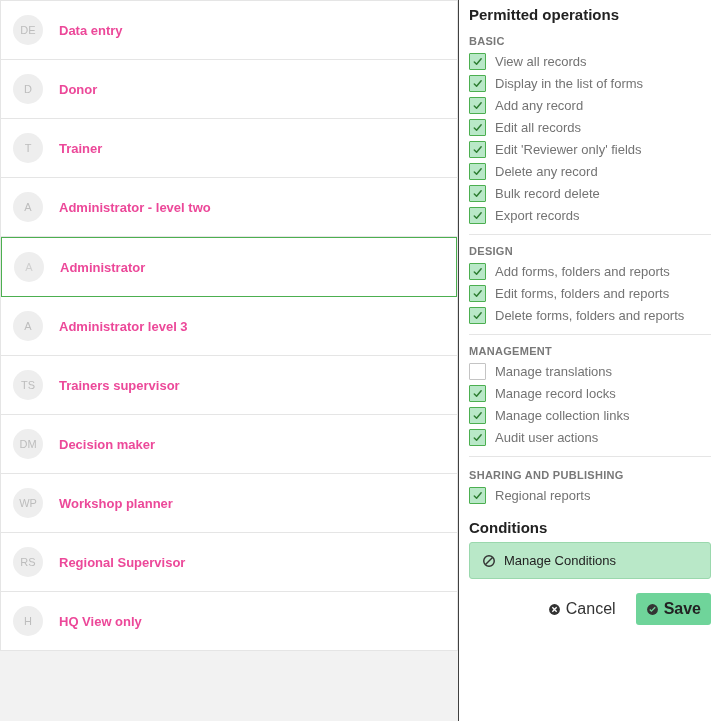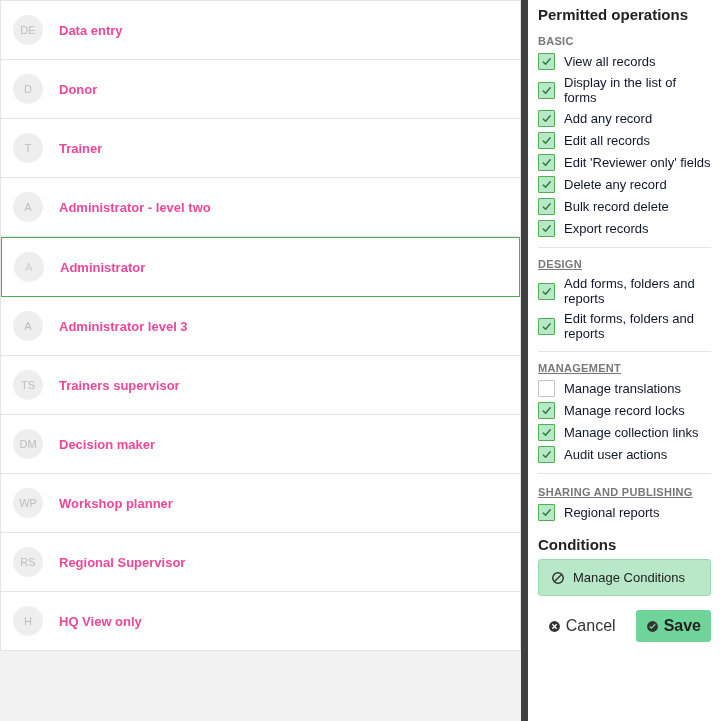--- a/index.html
+++ b/index.html
@@ -1,35 +1,35 @@
 <!DOCTYPE html>
 <html><head>
 <meta charset="utf-8">
 <style>
   * { box-sizing: border-box; margin: 0; padding: 0; }
   html, body { width: 721px; height: 721px; font-family: -apple-system, BlinkMacSystemFont, "Segoe UI", Arial, sans-serif; font-size: 13px; color: #333; background: #f2f2f2; overflow: hidden; }
   .container { display: flex; width: 100%; height: 100%; }
   .left-panel { flex: 1; padding: 0; overflow-y: auto; }
-  .right-panel { width: 200px; background: #fff; border-left: 7px solid #404040; padding: 0 10px 10px 10px; display: flex; flex-direction: column; overflow-y: auto; }
+  .right-panel { width: 263px; background: #fff; border-left: 1px solid #404040; padding: 0 10px 10px 10px; display: flex; flex-direction: column; overflow-y: auto; }
   .role-list { background: #fff; border: 1px solid #e5e5e5; }
   .role-item { display: flex; align-items: center; padding: 14px 12px; border-bottom: 1px solid #e5e5e5; cursor: pointer; }
   .role-item:last-child { border-bottom: none; }
   .role-item.selected { border: 1px solid #4caf50; background: #fff; }
   .avatar { width: 30px; height: 30px; border-radius: 50%; background: #eeeeee; display: flex; align-items: center; justify-content: center; font-size: 11px; font-weight: 500; color: #bdbdbd; margin-right: 16px; flex-shrink: 0; }
   .role-item.selected .avatar { background: #eeeeee; color: #cfcfcf; }
   .role-label { font-size: 13px; color: #ec4899; font-weight: 700; }
   .section-title { font-size: 15px; font-weight: 700; color: #222; margin: 6px 0 2px 0; }
   .section-sub { font-size: 11px; font-weight: 600; color: #787878; letter-spacing: 0.3px; margin: 10px 0 6px 0; }
-  .section-sep { border-top: 1px solid #e5e5e5; margin-top: 10px; text-decoration: underline; }
+  .section-sep { border-top: 1px solid #e5e5e5; margin-top: 10px; }
   .perm-row { display: flex; align-items: center; margin: 5px 0; }
   .checkbox { width: 17px; height: 17px; border: 1.5px solid #4caf50; border-radius: 1px; display: flex; align-items: center; justify-content: center; margin-right: 9px; cursor: pointer; flex-shrink: 0; }
   .checkbox.checked { background: #b9e8c8; }
   .checkbox.unchecked { border-color: #c4c4c4; background: #fff; }
   .checkbox svg { width: 11px; height: 11px; }
-  .perm-label { font-size: 13px; color: #0f172a; }
+  .perm-label { font-size: 13px; color: #737373; }
   .conditions-title { font-size: 15px; font-weight: 700; color: #222; margin: 10px 0 6px 0; }
   .manage-conditions { background: #b9e8c8; border: 1px solid #9ad8ad; border-radius: 3px; padding: 10px 12px; display: flex; align-items: center; cursor: pointer; font-size: 13px; color:#222; }
   .manage-conditions svg { width: 14px; height: 14px; margin-right: 8px; }
   .footer { display: flex; justify-content: flex-end; align-items: center; gap: 10px; margin-top: 14px; }
   .btn { display: inline-flex; align-items: center; padding: 7px 10px; font-size: 16px; border-radius: 3px; cursor: pointer; border: none; background: transparent; }
   .btn.cancel { color: #333; }
   .btn.save { background: #6fd49a; color: #222; font-weight: 600; text-align: right; }
   .btn svg { width: 13px; height: 13px; margin-right: 5px; }
 </style>
 </head>
@@ -161,20 +161,28 @@
           </div>
           <div class="perm-label">Add forms, folders and reports</div>
         </div>
         <div class="perm-row">
           <div class="checkbox checked">
             <svg viewBox="0 0 24 24" fill="none" stroke="#2e7d32" stroke-width="3.2" stroke-linecap="round" stroke-linejoin="round">
               <polyline points="5 13 10 18 20 6"></polyline>
             </svg>
           </div>
           <div class="perm-label">Edit forms, folders and reports</div>
+        </div>
+        <div class="perm-row">
+          <div class="checkbox checked">
+            <svg viewBox="0 0 24 24" fill="none" stroke="#2e7d32" stroke-width="3.2" stroke-linecap="round" stroke-linejoin="round">
+              <polyline points="5 13 10 18 20 6"></polyline>
+            </svg>
+          </div>
+          <div class="perm-label">Delete forms, folders and reports</div>
         </div>
         <div class="section-sub section-sep" style="padding-top: 10px;">MANAGEMENT</div>
         <div class="perm-row">
           <div class="checkbox unchecked"></div>
           <div class="perm-label">Manage translations</div>
         </div>
         <div class="perm-row">
           <div class="checkbox checked">
             <svg viewBox="0 0 24 24" fill="none" stroke="#2e7d32" stroke-width="3.2" stroke-linecap="round" stroke-linejoin="round">
               <polyline points="5 13 10 18 20 6"></polyline>

